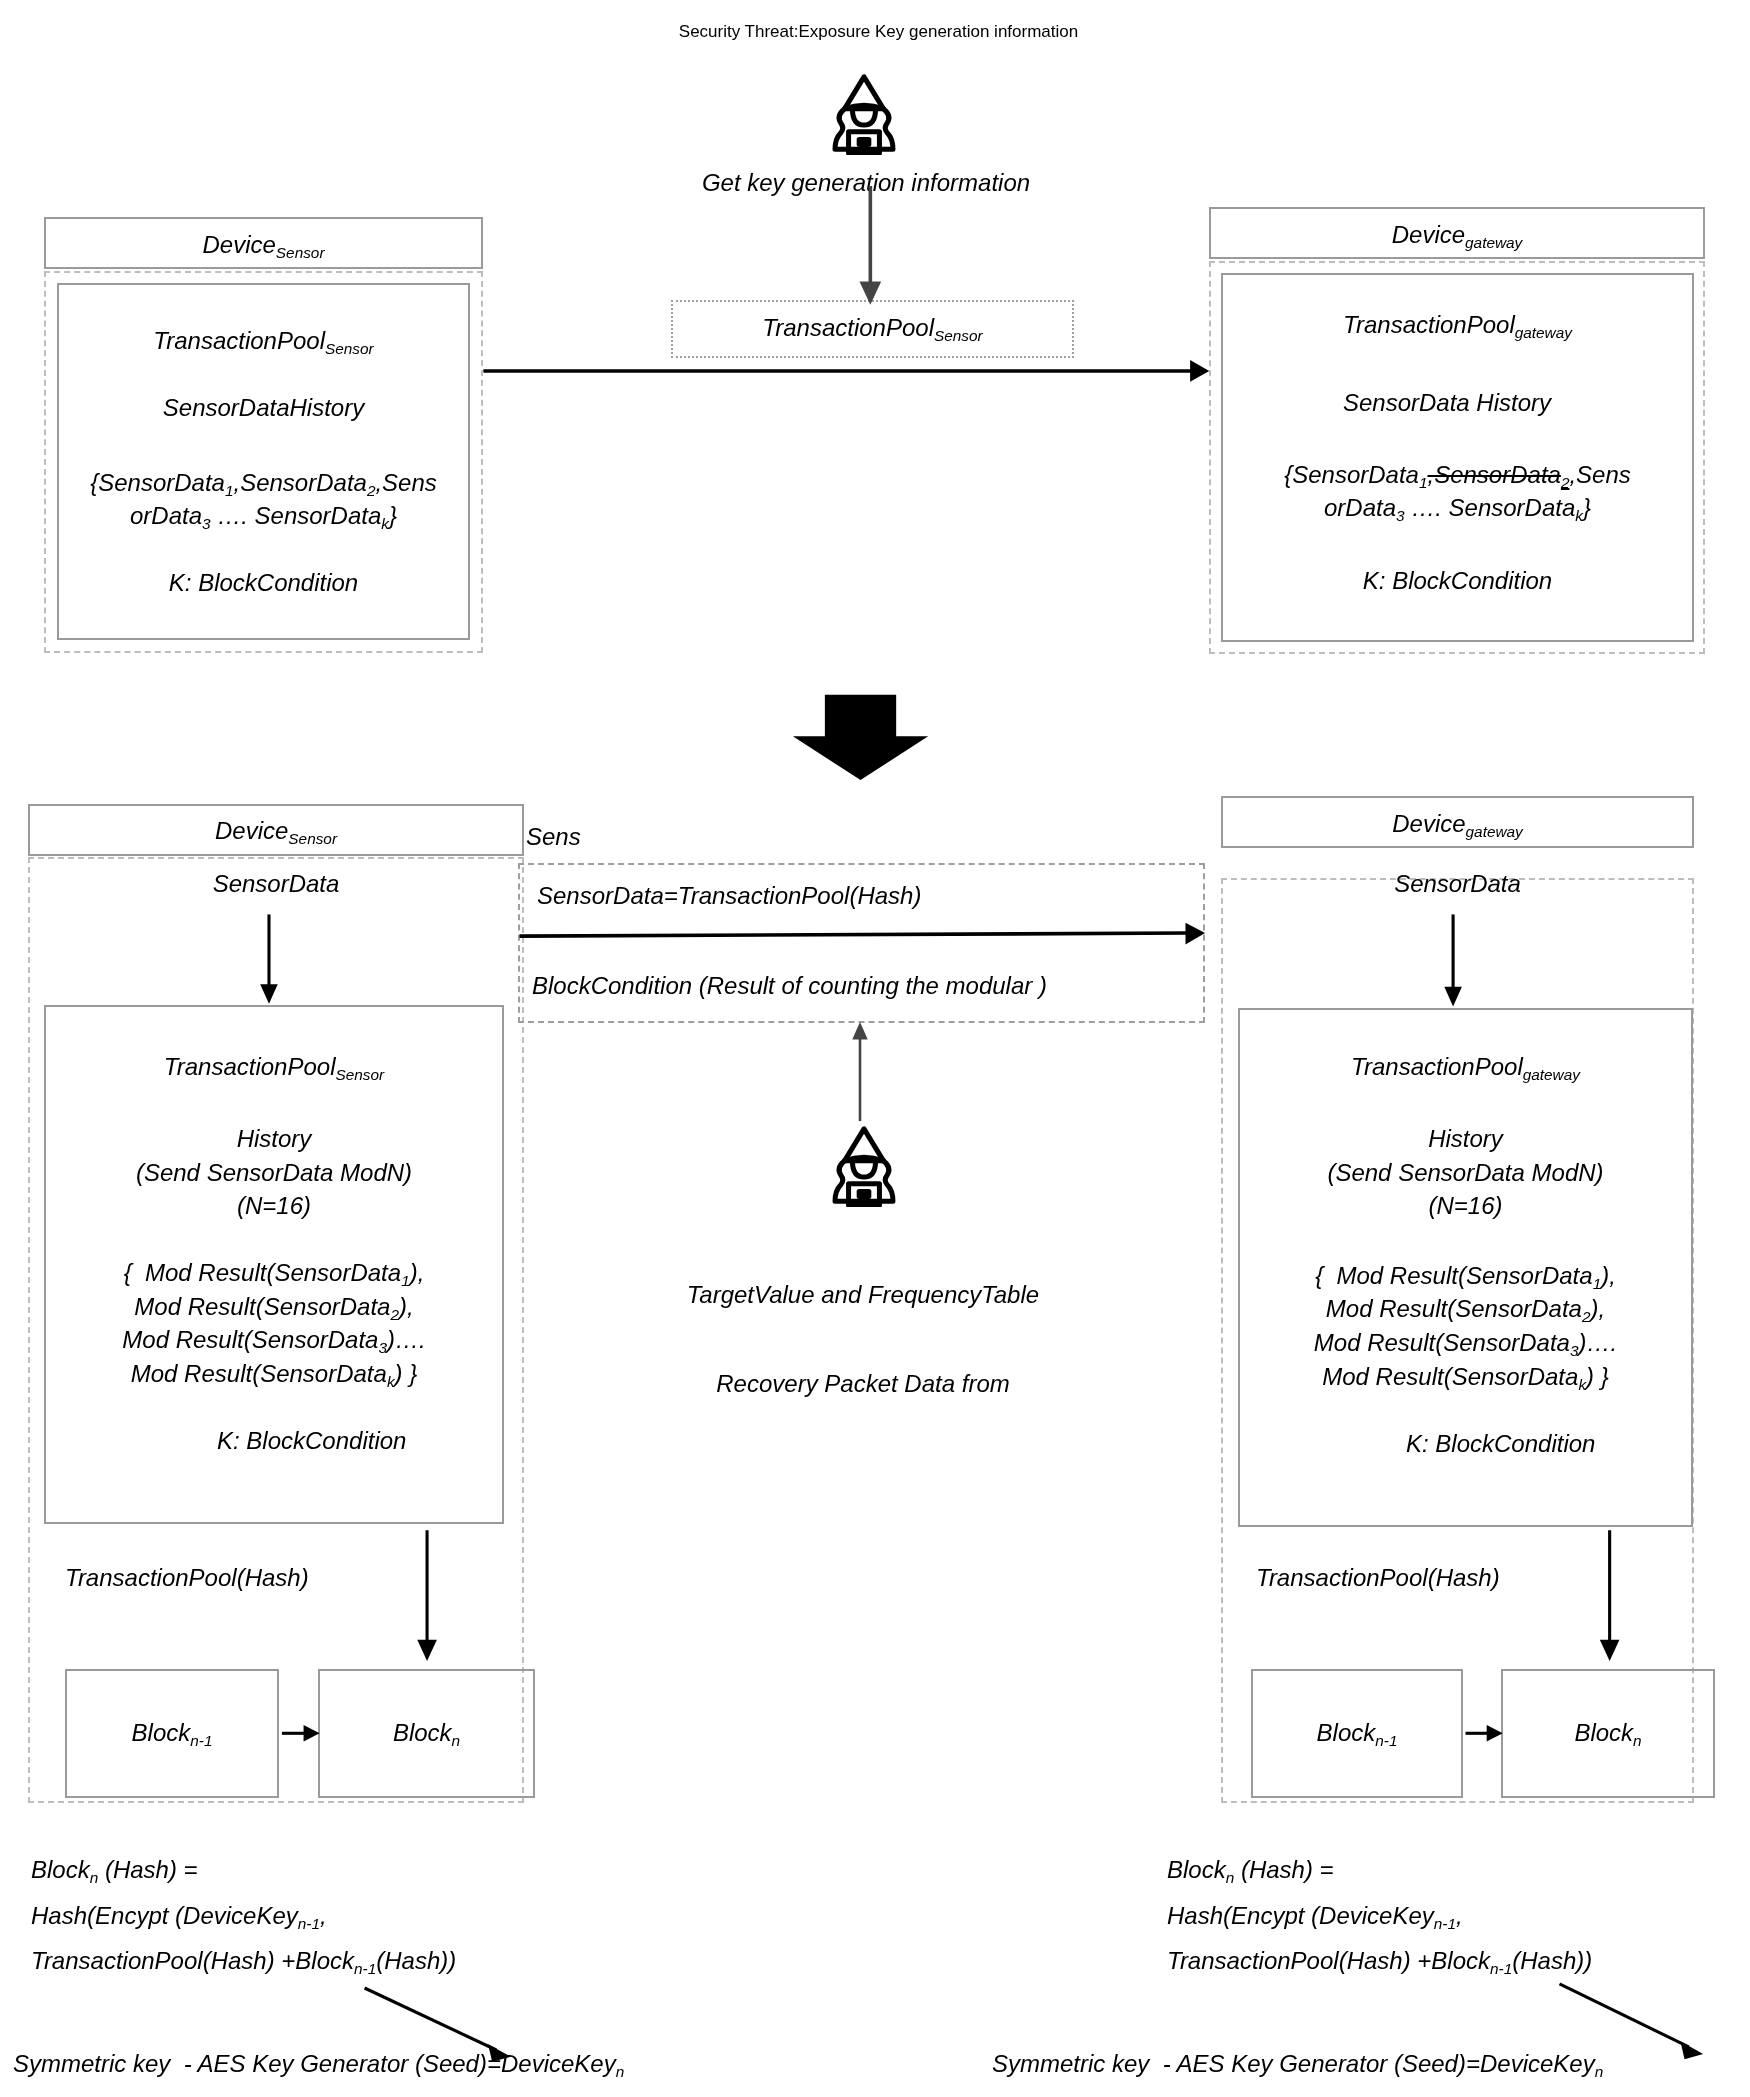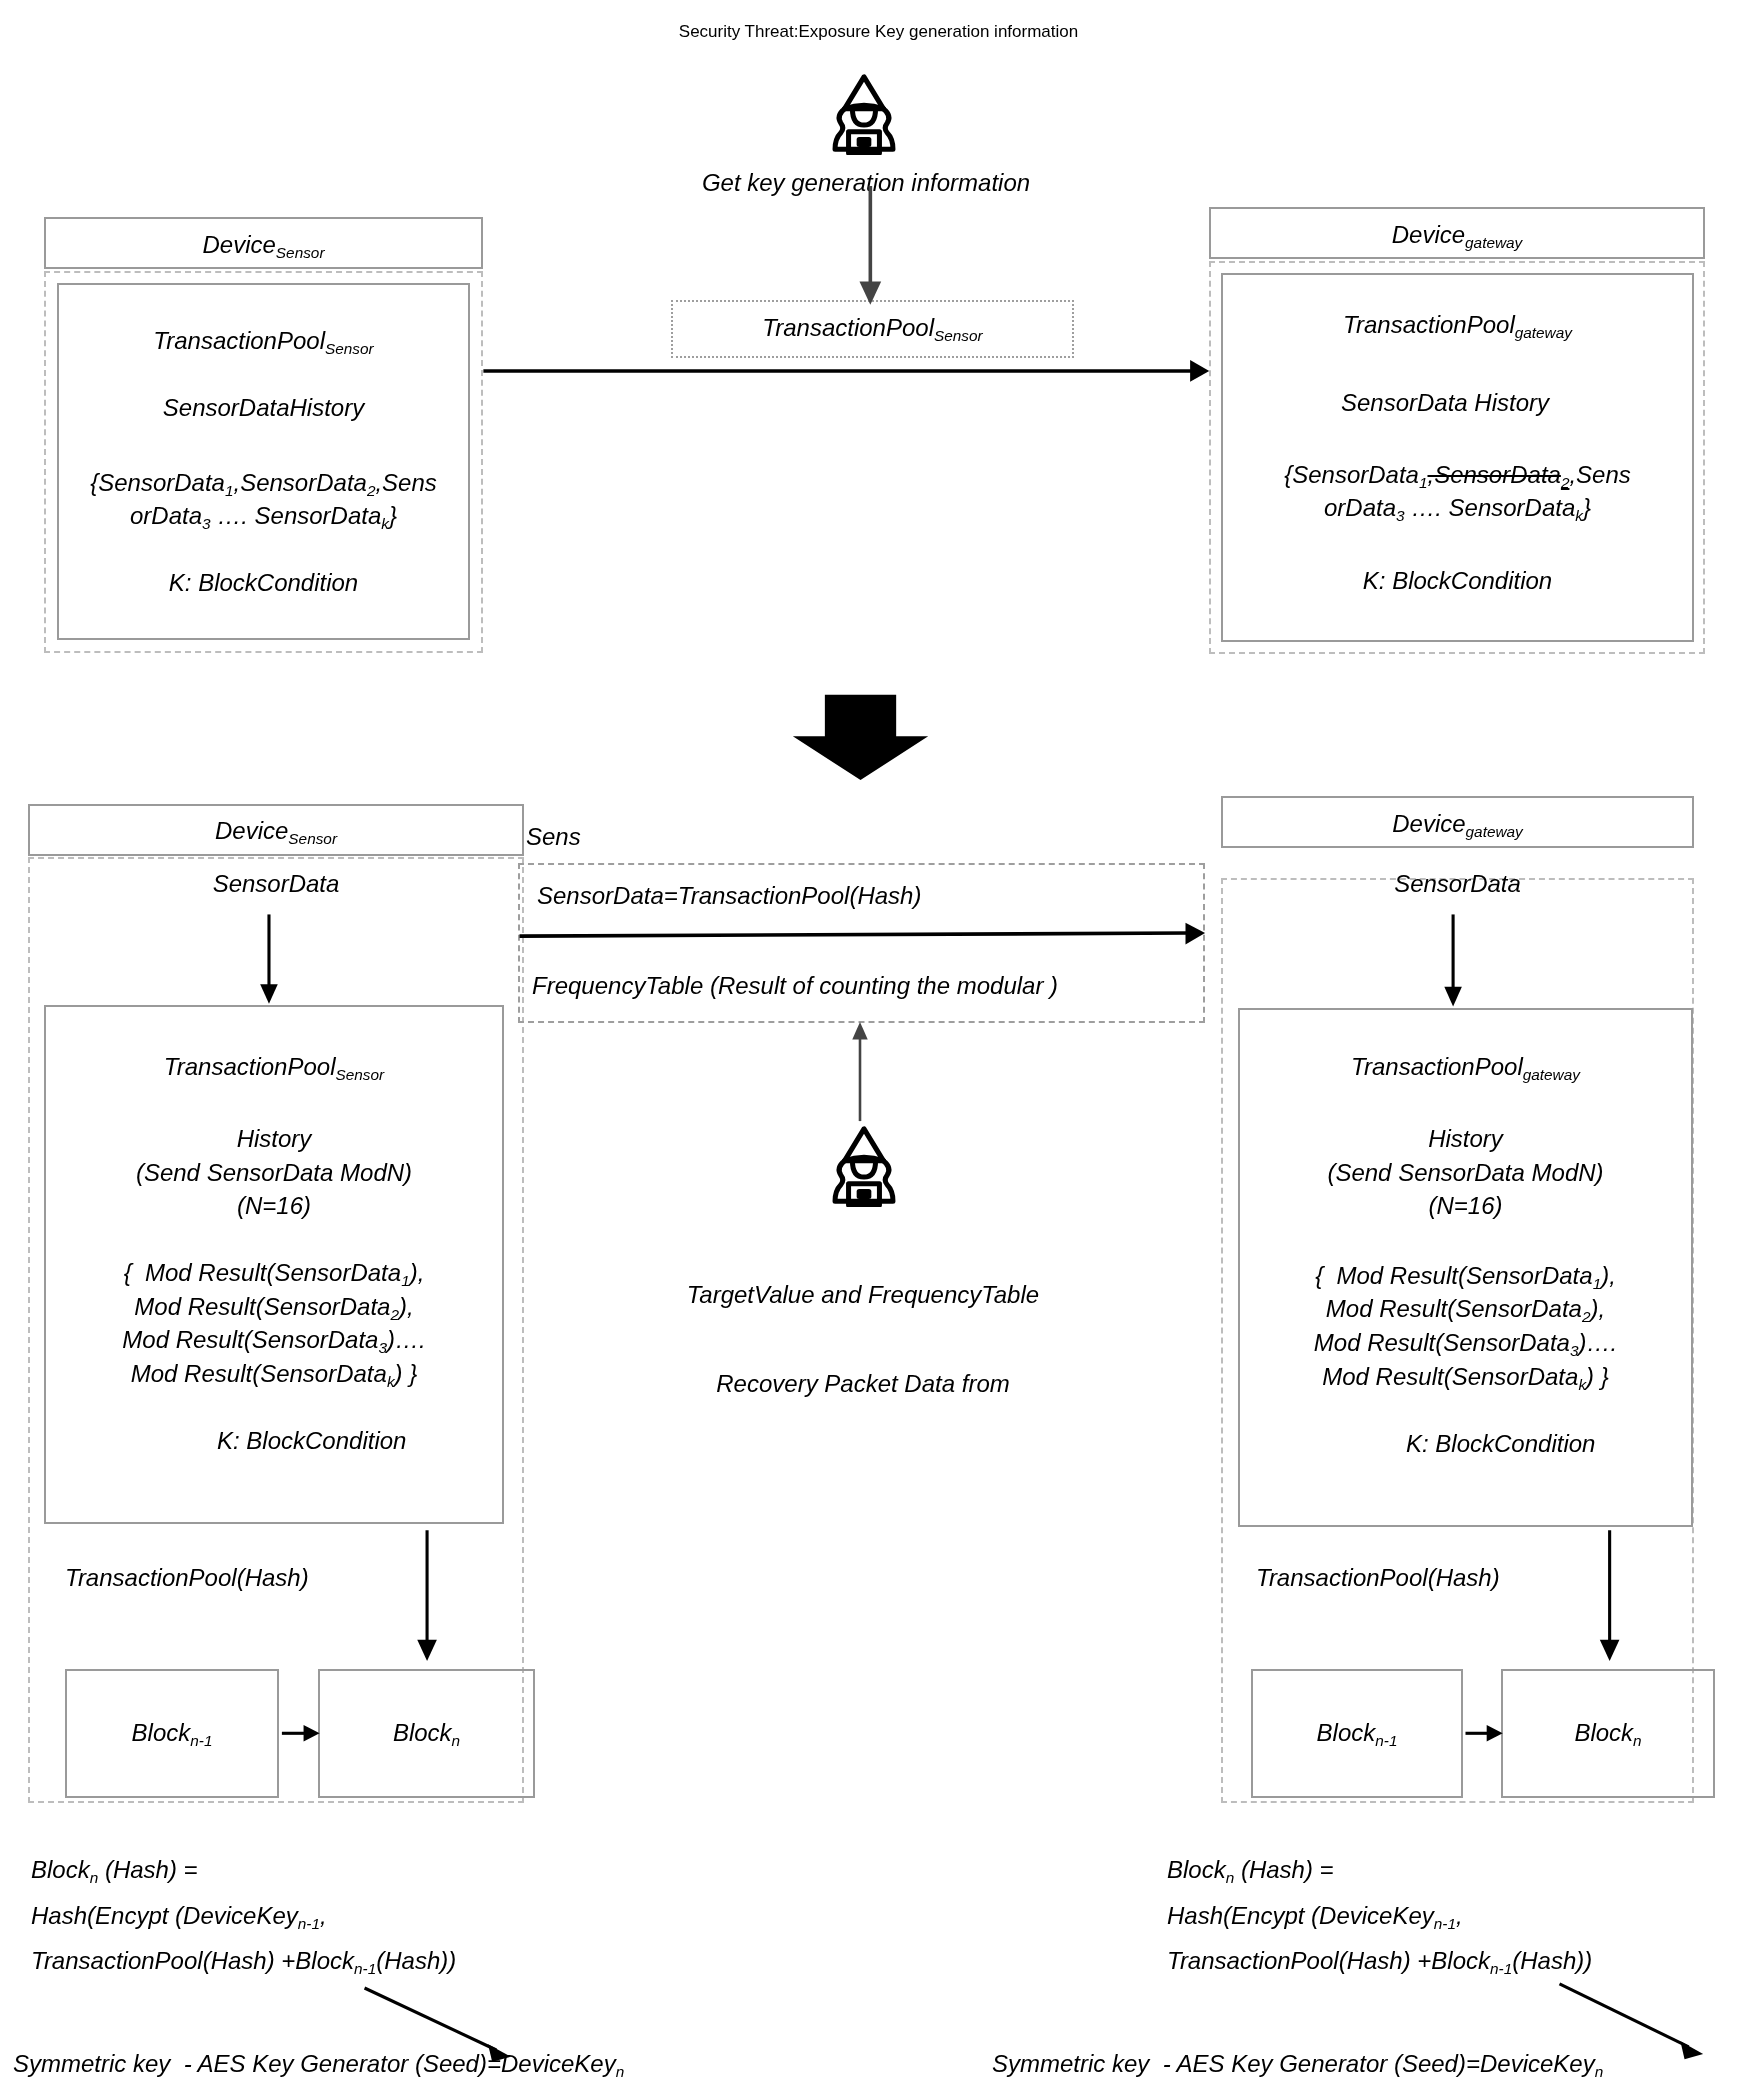--- a/index.html
+++ b/index.html
@@ -98,21 +98,21 @@
   <div class="dotbox" style="left:671px; top:300px; width:403px; height:58px;"></div>
   <div class="txt fs-lg ctr" style="left:671px; top:313px; width:403px;"><span>TransactionPool</span><sub>Sensor</sub></div>
 
   <div class="solidbox" style="left:1209px; top:207px; width:496px; height:52px;"></div>
   <div class="txt fs-lg ctr" style="left:1209px; top:220px; width:496px;"><span>Device</span><sub>gateway</sub></div>
 
   <div class="dashbox" style="left:1209px; top:261px; width:496px; height:393px;"></div>
   <div class="solidbox" style="left:1221px; top:273px; width:473px; height:369px;"></div>
 
   <div class="txt fs-lg ctr" style="left:1221px; top:310px; width:473px;"><span>TransactionPool</span><sub>gateway</sub></div>
-  <div class="txt fs-lg ctr" style="left:1179px; top:388px; width:452px;padding-left:40px;">SensorData History</div>
+  <div class="txt fs-lg ctr" style="left:1221px; top:388px; width:452px;">SensorData History</div>
   <div class="txt fs-lg ctr" style="left:1221px; top:460px; width:473px;"><span>{SensorData</span><sub>1</sub><span class="strike"><span>,SensorData</span><sub>2</sub></span><span>,Sens</span></div>
   <div class="txt fs-lg ctr" style="left:1221px; top:493px; width:473px;"><span>orData</span><sub>3</sub><span> …. SensorData</span><sub>k</sub><span>}</span></div>
   <div class="txt fs-lg ctr" style="left:1221px; top:566px; width:473px;">K: BlockCondition</div>
 
   <div class="solidbox" style="left:28px; top:804px; width:496px; height:52px;"></div>
   <div class="txt fs-lg ctr" style="left:28px; top:816px; width:496px;"><span>Device</span><sub>Sensor</sub></div>
 
   <div class="dashbox" style="left:28px; top:857px; width:496px; height:946px;"></div>
 
   <div class="txt fs-lg ctr" style="left:28px; top:869px; width:496px;">SensorData</div>
@@ -138,21 +138,21 @@
   <div class="txt fs-lg ctr" style="left:65px; top:1718px; width:214px;"><span>Block</span><sub>n-1</sub></div>
 
   <div class="solidbox" style="left:318px; top:1669px; width:217px; height:129px;"></div>
   <div class="txt fs-lg ctr" style="left:318px; top:1718px; width:217px;"><span>Block</span><sub>n</sub></div>
 
   <div class="txt fs-lg lft" style="left:526px; top:822px; width:207px;">Sens</div>
 
   <div class="dashbox-dark" style="left:518px; top:863px; width:687px; height:160px;"></div>
 
   <div class="txt fs-lg lft" style="left:537px; top:881px; width:661px;">SensorData=TransactionPool(Hash)</div>
-  <div class="txt fs-lg lft" style="left:532px; top:971px; width:672px;">FrequencyTable (Result of counting the modular )</div>
+  <div class="txt fs-lg lft" style="left:532px; top:971px; width:672px;">BlockCondition (Result of counting the modular )</div>
 
   <div class="abs" style="left:815px; top:1124px; width:98px; height:83px;">
     <svg viewBox="0 0 100 86" width="98" height="83" aria-hidden="true">
       <g fill="none" stroke="#000" stroke-width="5.2" stroke-linejoin="round" stroke-linecap="round">
         <path d="M50 5 L30 38 L70 38 Z"></path>
         <path d="M30 38 Q50 31 70 38"></path>
         <path d="M38 38 Q38 55 50 55 Q62 55 62 38"></path>
         <path d="M30 38 Q21 45 26 53 Q30 58 26 63 Q20 69 20 80 L80 80 Q80 69 74 63 Q70 58 74 53 Q79 45 70 38"></path>
         <rect x="34" y="62" width="32" height="22"></rect>
         <rect x="45" y="70" width="10" height="5" fill="#000"></rect>

